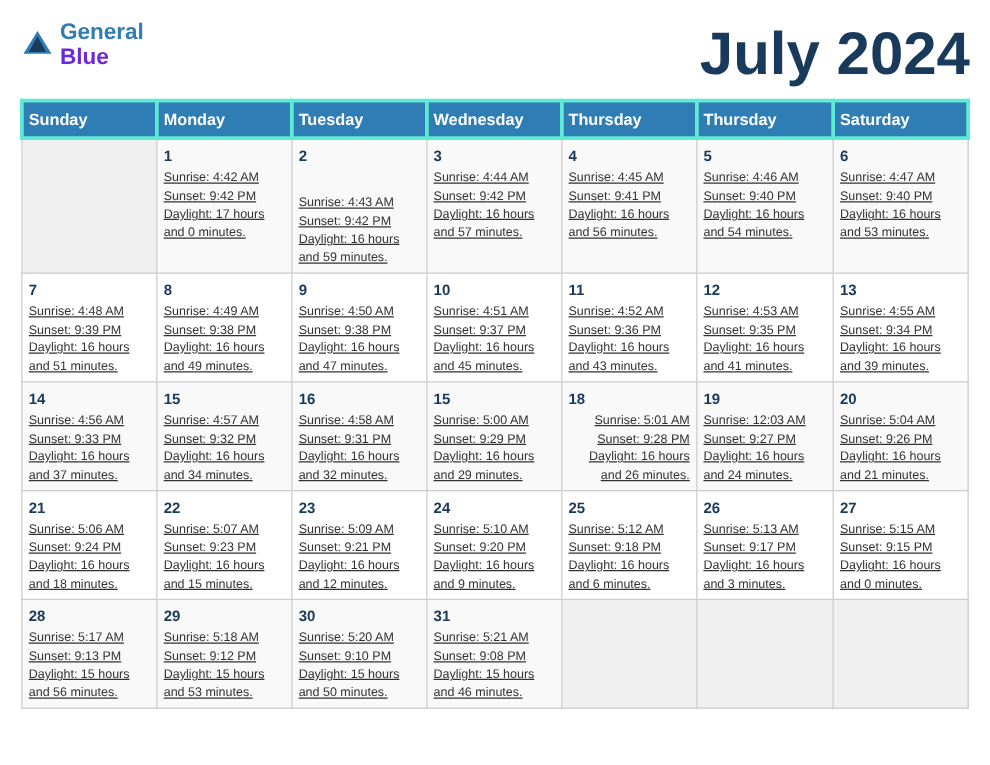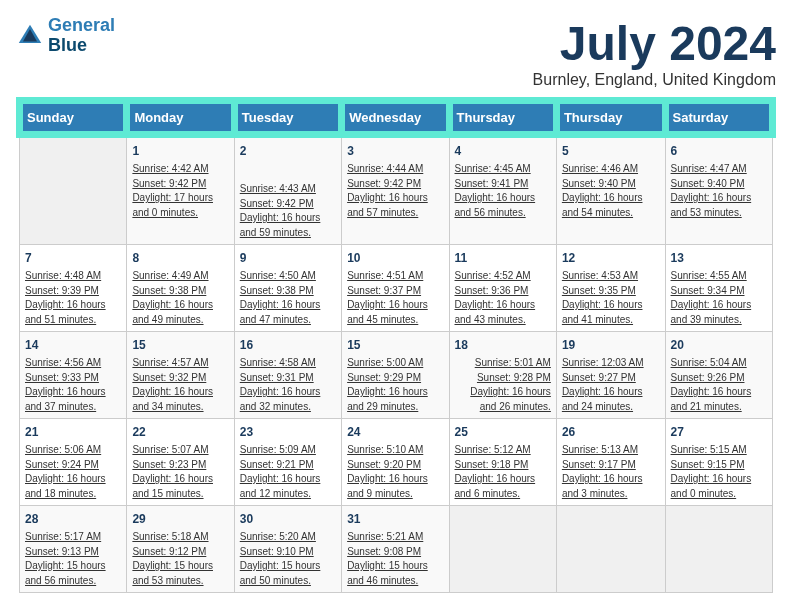--- a/index.html
+++ b/index.html
@@ -53,21 +53,21 @@
       font-size: 11px;
     }
     thead tr {
       background: #2e7db5;
       color: #fff;
     }
     thead th {
       padding: 6px 4px;
       font-size: 13px;
       font-weight: bold;
-      border: 7px solid #5eead4;
+      border: 3px solid #5eead4;
       text-align: left;
     }
     tbody tr {
       vertical-align: top;
     }
     tbody td {
       border: 1px solid #ccc;
       padding: 4px 5px;
       min-height: 80px;
       vertical-align: top;
@@ -101,26 +101,25 @@
 <body>
 
 <div class="header">
   <div class="logo">
     <svg class="logo-icon" viewBox="0 0 40 40">
       <polygon points="20,4 36,30 4,30" fill="#2e7db5"></polygon>
       <polygon points="20,10 30,28 10,28" fill="#1a3a5c"></polygon>
     </svg>
     <div class="logo-text">
       <div><span>General</span></div>
-      <div><span style="color:#0c4a6e">Blue</span></div>
+      <div><span style="color:#6d28d9">Blue</span></div>
     </div>
   </div>
   <div class="title-block">
     <div class="month-title">July 2024</div>
-    <div class="location">Burnley, England, United Kingdom</div>
   </div>
 </div>
 
 <table>
   <thead>
     <tr>
     <th>Sunday</th>
         <th>Monday</th>
         <th>Tuesday</th>
         <th>Wednesday</th>

